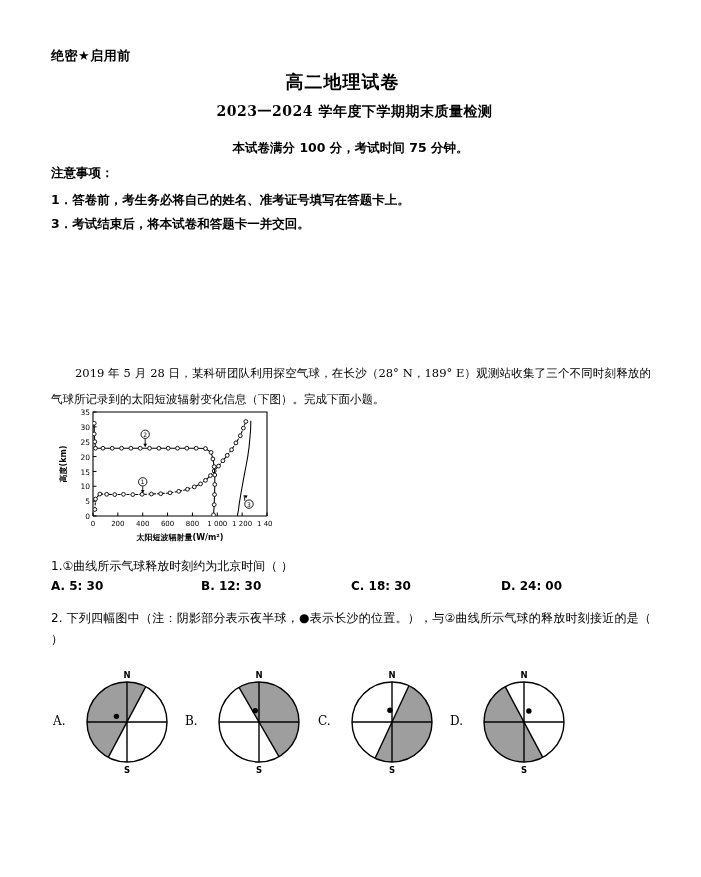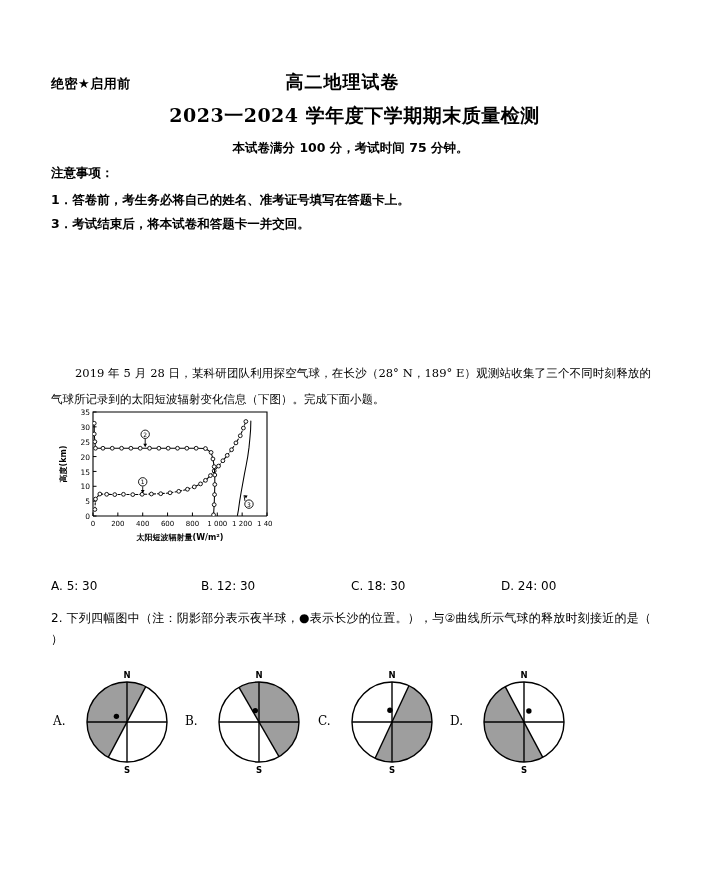--- a/index.html
+++ b/index.html
@@ -6,30 +6,30 @@
   body{
     width:701px;height:877px;background:#ffffff;
     font-family:"DejaVu Sans","Liberation Sans",sans-serif;
     color:#000;overflow:hidden;position:relative;
   }
   .page{position:absolute;inset:0;}
 
   
   .secret{
     position:absolute;left:51px;top:47px;
-    font-size:13px;font-weight:bold;letter-spacing:0.5px;margin-top:28px;
+    font-size:13px;font-weight:bold;letter-spacing:0.5px;
   }
   .title-main{
     position:absolute;left:0;right:16px;top:70px;text-align:center;
     font-size:18px;font-weight:bold;letter-spacing:1px;
     font-family:"DejaVu Serif","Liberation Serif",serif;
   }
   .title-sub{
     position:absolute;left:0;right:0;top:103px;text-align:center;
-    font-size:19px;font-weight:bold;letter-spacing:0.5px;
+    font-size:14px;font-weight:bold;letter-spacing:0.5px;
     font-family:"DejaVu Serif","Liberation Serif",serif;
     padding-left:8px;
   }
   .title-score{
     position:absolute;left:0;right:0;top:140px;text-align:center;
     font-size:12.5px;font-weight:bold;
   }
 
   
   .notice-wrap{position:absolute;left:51px;top:165px;width:600px;}
@@ -52,21 +52,21 @@
 
   
   .chart-box{position:absolute;left:57px;top:404px;width:215px;height:152px;}
   .chart-box svg{display:block;}
 
   
   .q{position:absolute;font-size:12px;line-height:21px;}
   .q1{left:51px;top:556px;width:600px;}
   .q1-opts{position:absolute;left:51px;top:579px;width:600px;
            display:flex;font-size:12px;}
-  .q1-opts .opt{width:150px;}
+  .q1-opts .opt{width:150px;font-weight:bold;}
   .q2{left:51px;top:608px;width:600px;text-align:justify;}
   .q3{left:51px;top:783px;width:600px;}
 
   
   .globe-row{position:absolute;left:51px;top:666px;width:610px;height:112px;}
   .globe-cell{position:absolute;top:0;width:150px;height:112px;}
   .globe-letter{
     position:absolute;left:2px;top:48px;font-size:12px;
     font-family:"DejaVu Serif","Liberation Serif",serif;
   }
@@ -200,20 +200,21 @@
           <line x1="88.19999999999999" y1="34.88571428571429" x2="88.19999999999999" y2="42.46857142857144" stroke="#000" stroke-width="0.9"></line>
           <path d="M88.19999999999999 43.06857142857144 l-1.9 -3.2 l3.8 0 z" fill="#000"></path>
           <circle cx="191.97857142857143" cy="100.11428571428571" r="4.2" fill="#fff" stroke="#000" stroke-width="0.9"></circle>
           <text x="191.97857142857143" y="102.71428571428571" text-anchor="middle" font-size="6" font-family="&quot;DejaVu Sans&quot;,sans-serif" fill="#000">3</text>
           <path d="M187.97857142857143 97.11428571428571 L187.00714285714287 91.2" stroke="#000" stroke-width="0.9" fill="none"></path>
           <path d="M187.00714285714287 91.2 l3.6 0.4 l-1.6 2.9 z" fill="#000"></path>
         </g>
       </svg>
   </div>
 
+  <div class="q q1">1.①曲线所示气球释放时刻约为北京时间（    ）</div>
   <div class="q1-opts">
     <div class="opt">A. 5:  30</div>
     <div class="opt">B. 12:  30</div>
     <div class="opt">C. 18:  30</div>
     <div class="opt">D. 24:  00</div>
   </div>
 
   <div class="q q2">2. 下列四幅图中（注：阴影部分表示夜半球，●表示长沙的位置。），与②曲线所示气球的释放时刻接近的是（    ）</div>
 
   <div class="globe-row" id="globe-row">

